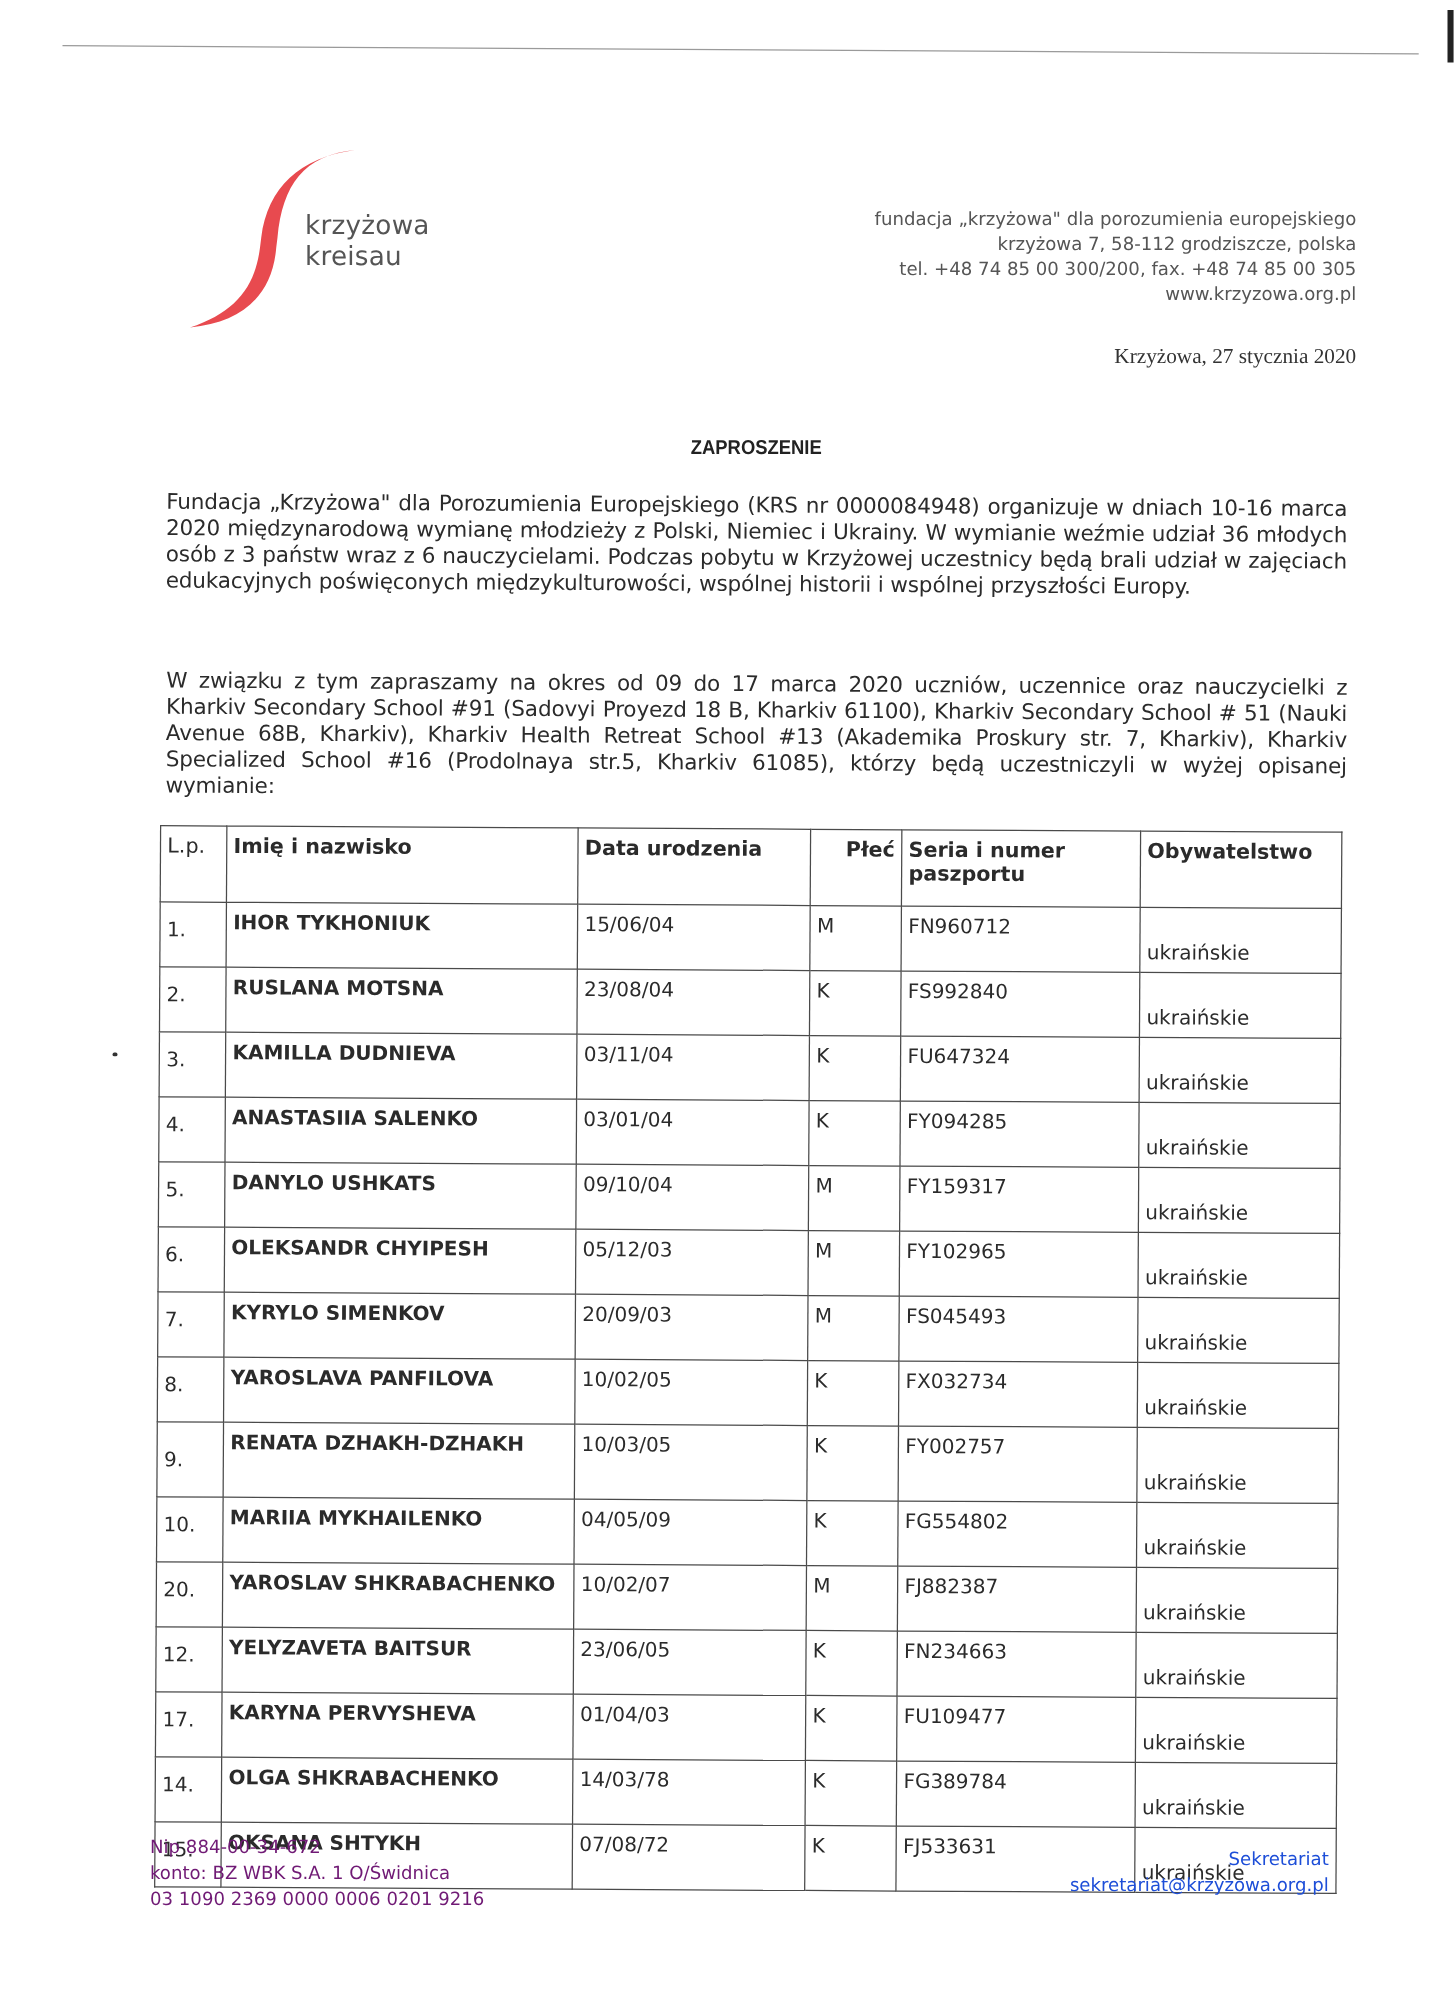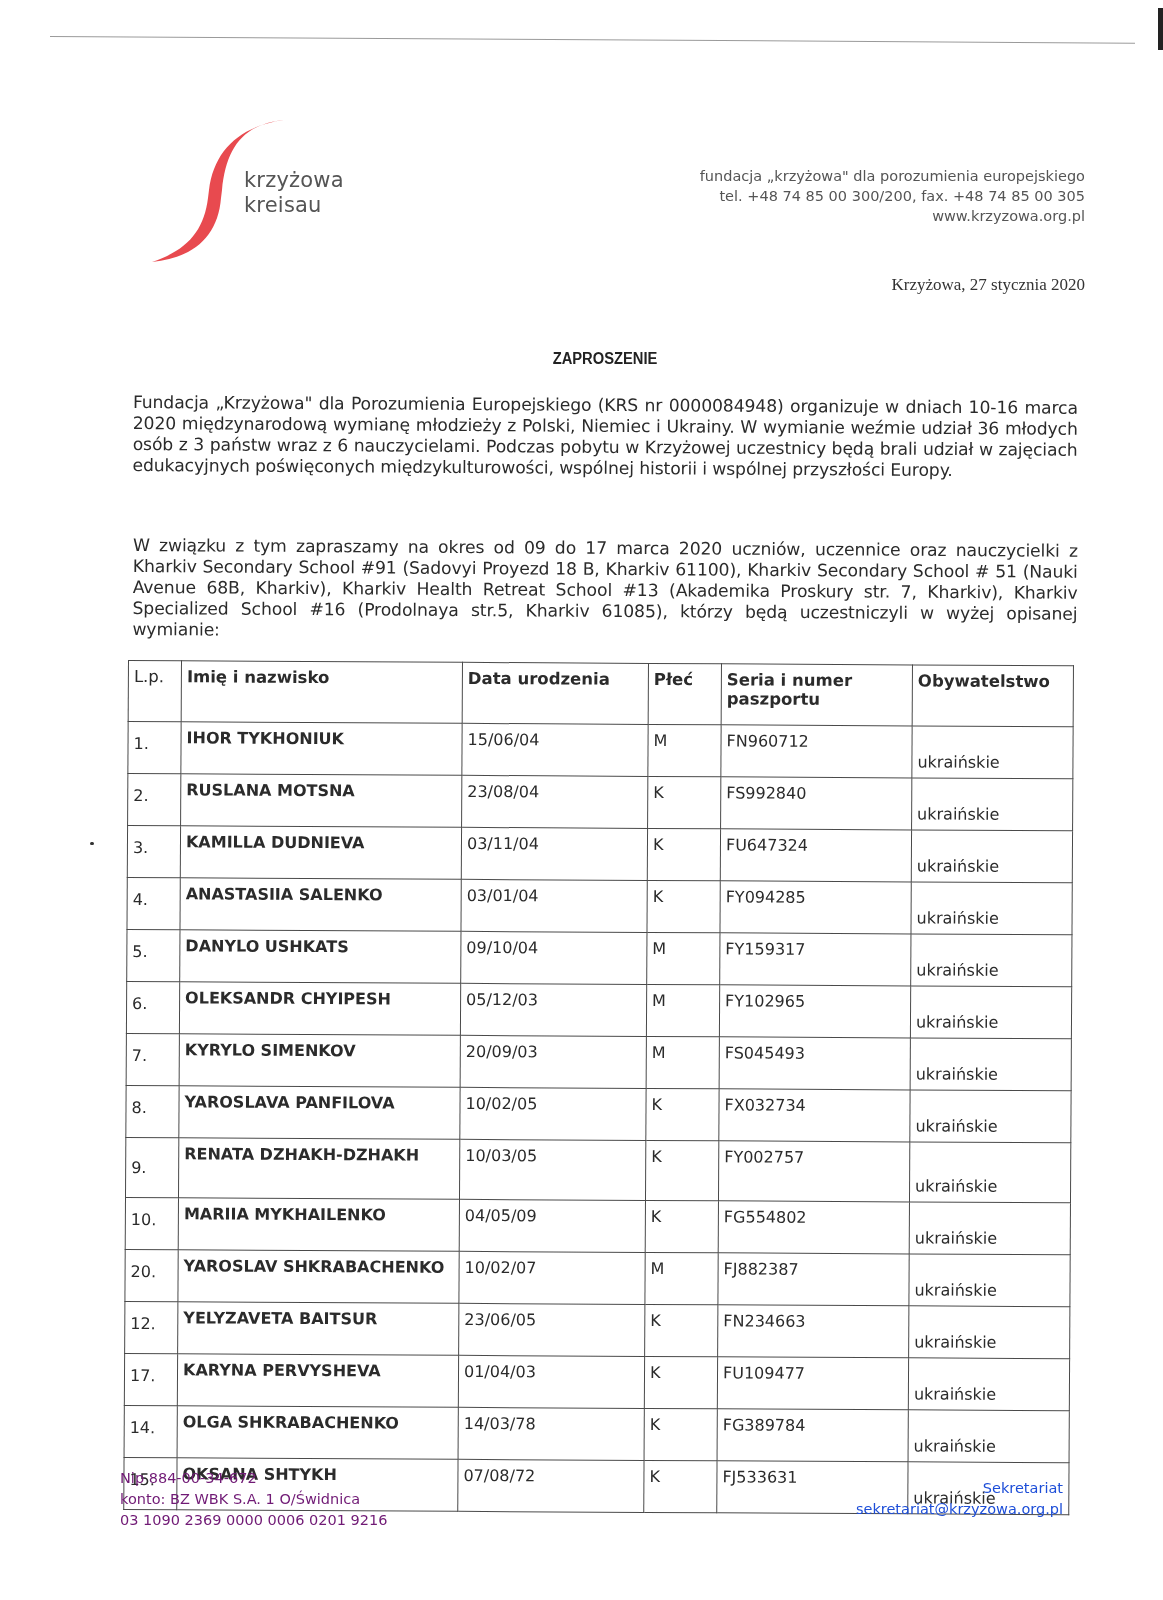--- a/index.html
+++ b/index.html
@@ -46,21 +46,21 @@
   }
   table { border-collapse: collapse; font-size: 16px; color: #2b2b2b; }
   td, th { border: 1.3px solid #4a4a4a; vertical-align: top; padding: 6px 5px 0 5px; text-align: left; }
   th { font-weight: bold; font-size: 16.5px; height: 54px; }
   th.lp { font-weight: normal; }
   td { height: 39px; }
   td.name { font-weight: bold; font-size: 16px; }
   td.cit { vertical-align: bottom; padding-bottom: 6px; }
   td.lp { padding-top: 12px; }
   .c-lp { width: 42px; } .c-name { width: 270px; } .c-dob { width: 175px; }
-  .c-sex { width: 62px; } .c-pass { width: 180px; } .c-cit { width: 150px; }
+  .c-sex { width: 62px; text-align: right; } .c-pass { width: 180px; } .c-cit { width: 150px; }
   .footer-left {
     position: absolute; left: 120px; top: 1468px; font-size: 14.5px; line-height: 21px; color: #701a75;
   }
   .footer-right {
     position: absolute; right: 100px; top: 1478px; font-size: 14.5px; line-height: 21px;
     color: #1d4ed8; text-align: right;
   }
   .smudge {
     position: absolute; left: 90px; top: 842px; width: 4px; height: 3px; background: #333; border-radius: 2px;
   }
@@ -77,20 +77,21 @@
     <path d="M136 2 C 95 6, 78 30, 74 72 L 73 80 C 70 118, 46 140, 4 144 C 40 132, 56 112, 60 80 L 61 72 C 66 32, 92 8, 136 2 Z" fill="#e84a4f"></path>
   </svg>
   <div class="logo-text">
     <div>krzyżowa</div>
     <div>kreisau</div>
   </div>
 </div>
 
 <div class="address">
   <div>fundacja „krzyżowa" dla porozumienia europejskiego</div>
+  <div>krzyżowa 7, 58-112 grodziszcze, polska</div>
   <div>tel. +48 74 85 00 300/200, fax. +48 74 85 00 305</div>
   <div>www.krzyzowa.org.pl</div>
 </div>
 
 <div class="date-line">Krzyżowa, 27 stycznia 2020</div>
 
 <div class="doc-title">ZAPROSZENIE</div>
 
 <div class="para para1">Fundacja „Krzyżowa" dla Porozumienia Europejskiego (KRS nr 0000084948) organizuje w dniach 10-16 marca 2020 międzynarodową wymianę młodzieży z Polski, Niemiec i Ukrainy. W wymianie weźmie udział 36 młodych osób z 3 państw wraz z 6 nauczycielami. Podczas pobytu w Krzyżowej uczestnicy będą brali udział w zajęciach edukacyjnych poświęconych międzykulturowości, wspólnej historii i wspólnej przyszłości Europy.</div>
 <div class="para para2">W związku z tym zapraszamy na okres od 09 do 17 marca 2020 uczniów, uczennice oraz nauczycielki z Kharkiv Secondary School #91 (Sadovyi Proyezd 18 B, Kharkiv 61100), Kharkiv Secondary School # 51 (Nauki Avenue 68B, Kharkiv), Kharkiv Health Retreat School #13 (Akademika Proskury str. 7, Kharkiv), Kharkiv Specialized School #16 (Prodolnaya str.5, Kharkiv 61085), którzy będą uczestniczyli w wyżej opisanej wymianie:</div>

